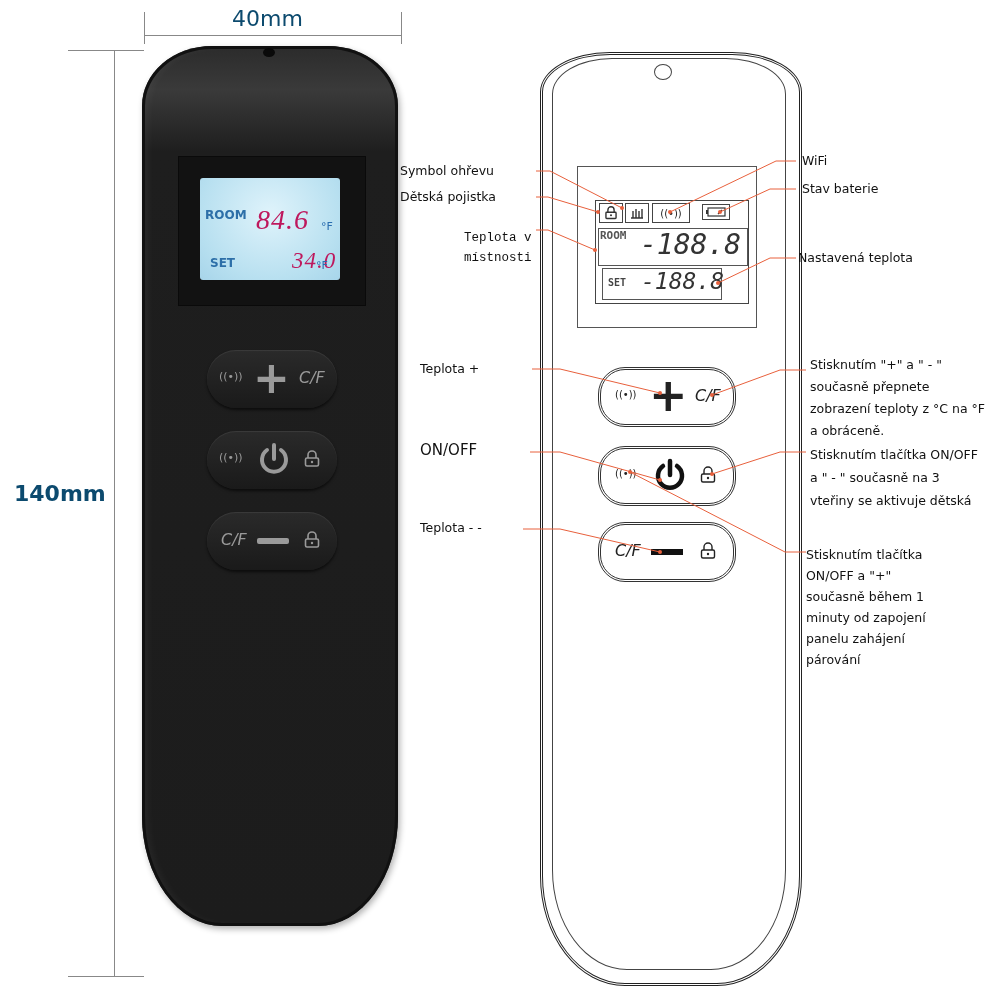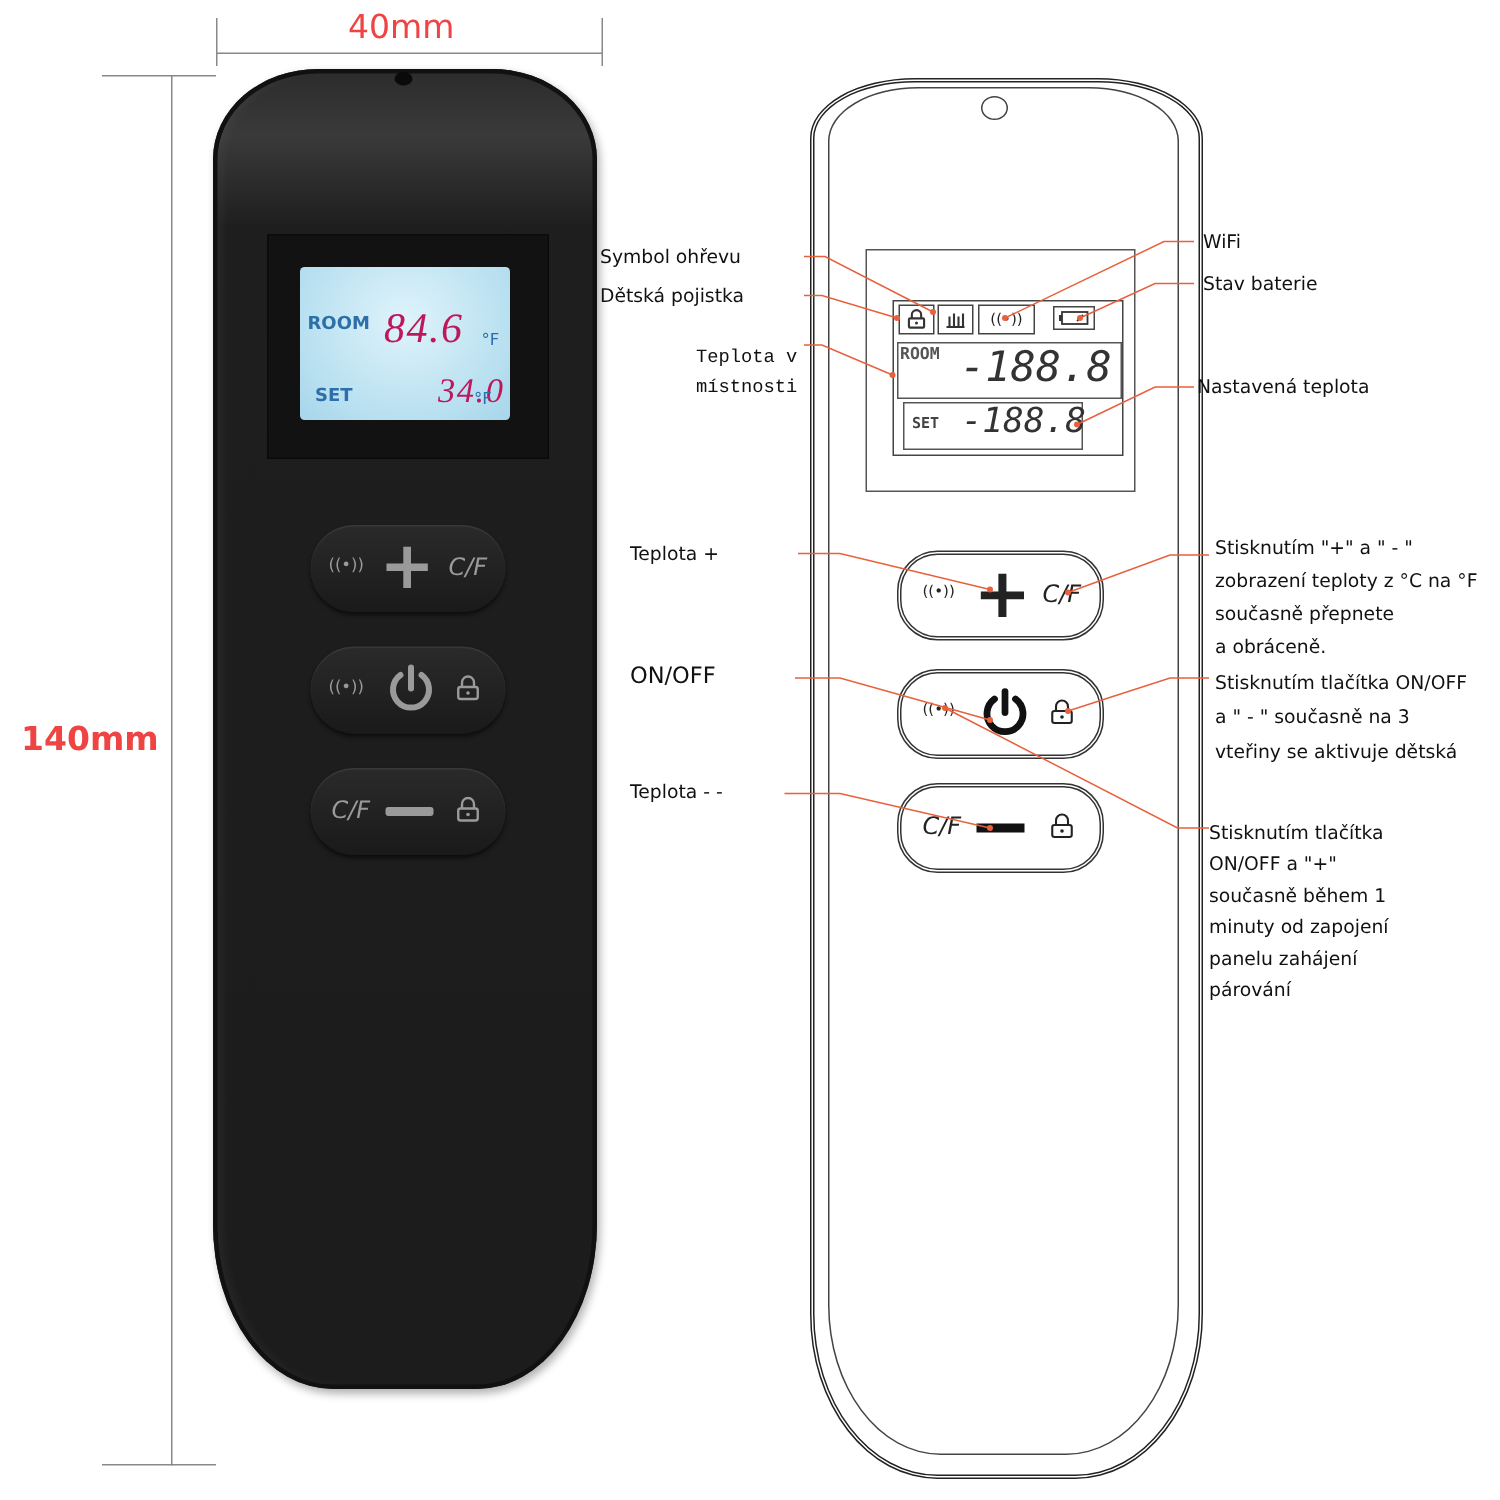--- a/index.html
+++ b/index.html
@@ -1,20 +1,20 @@
 <!DOCTYPE html>
 <html><head>
 <meta charset="utf-8">
 <style>
   html, body { margin:0; padding:0; background:#ffffff; }
   body { width:1000px; height:1000px; position:relative; overflow:hidden; font-family:"DejaVu Sans", sans-serif; color:#111; }
 
   
   .dim-line { position:absolute; background:#888; }
-  .dim-label { position:absolute; font-family:"DejaVu Sans", sans-serif; color:#ef4444; }
+  .dim-label { position:absolute; font-family:"DejaVu Sans", sans-serif; color:#0c4a6e; }
 
   
   .remote-dark { position:absolute; left:142px; top:46px; width:256px; height:880px;
     background:linear-gradient(180deg,#2b2b2b 0%,#3a3a3a 5%,#1e1e1e 12%,#1c1c1c 100%);
     border-radius:70px 70px 80px 80px / 60px 60px 110px 110px;
     box-shadow: inset 0 0 0 3px #111, inset 6px 0 8px rgba(255,255,255,0.05), 2px 3px 6px rgba(0,0,0,0.3); }
   .dark-hole { position:absolute; left:263px; top:48px; width:12px; height:9px; border-radius:50%; background:#0a0a0a; }
   .lcd-frame { position:absolute; left:178px; top:156px; width:186px; height:148px; background:#121212; border:1px solid #0a0a0a; }
   .lcd { position:absolute; left:200px; top:178px; width:140px; height:102px; background:radial-gradient(ellipse at 50% 35%, #dff3fb 0%, #b8e0f0 70%, #a7d5ea 100%); border-radius:3px; }
   .lcd-label { position:absolute; font-family:"DejaVu Sans", sans-serif; font-weight:bold; color:#2d6fa8; font-size:12px; }
@@ -210,22 +210,22 @@
 <div class="ann ann-l" style="left:420px;top:359px;width:110px;">Teplota +</div>
 <div class="ann ann-l" style="left:420px;top:440px;width:108px;font-size:15px;">ON/OFF</div>
 <div class="ann ann-l" style="left:420px;top:518px;width:102px;">Teplota - -</div>
 
 <div class="ann" style="left:802px;top:151px;">WiFi</div>
 <div class="ann" style="left:802px;top:179px;">Stav baterie</div>
 <div class="ann" style="left:798px;top:248px;">Nastavená teplota</div>
 
 <div class="ann" style="left:810px;top:354px;width:190px;line-height:22px;">
   <div>Stisknutím "+" a " - "</div>
+  <div>současně přepnete</div>
   <div>zobrazení teploty z °C na °F</div>
-  <div>současně přepnete</div>
   <div>a obráceně.</div>
 </div>
 <div class="ann" style="left:810px;top:443px;width:190px;line-height:23px;">
   <div>Stisknutím tlačítka ON/OFF</div>
   <div>a " - " současně na 3</div>
   <div>vteřiny se aktivuje dětská</div>
 </div>
 <div class="ann" style="left:806px;top:544px;width:190px;line-height:21px;">
   <div>Stisknutím tlačítka</div>
   <div>ON/OFF a "+"</div>

